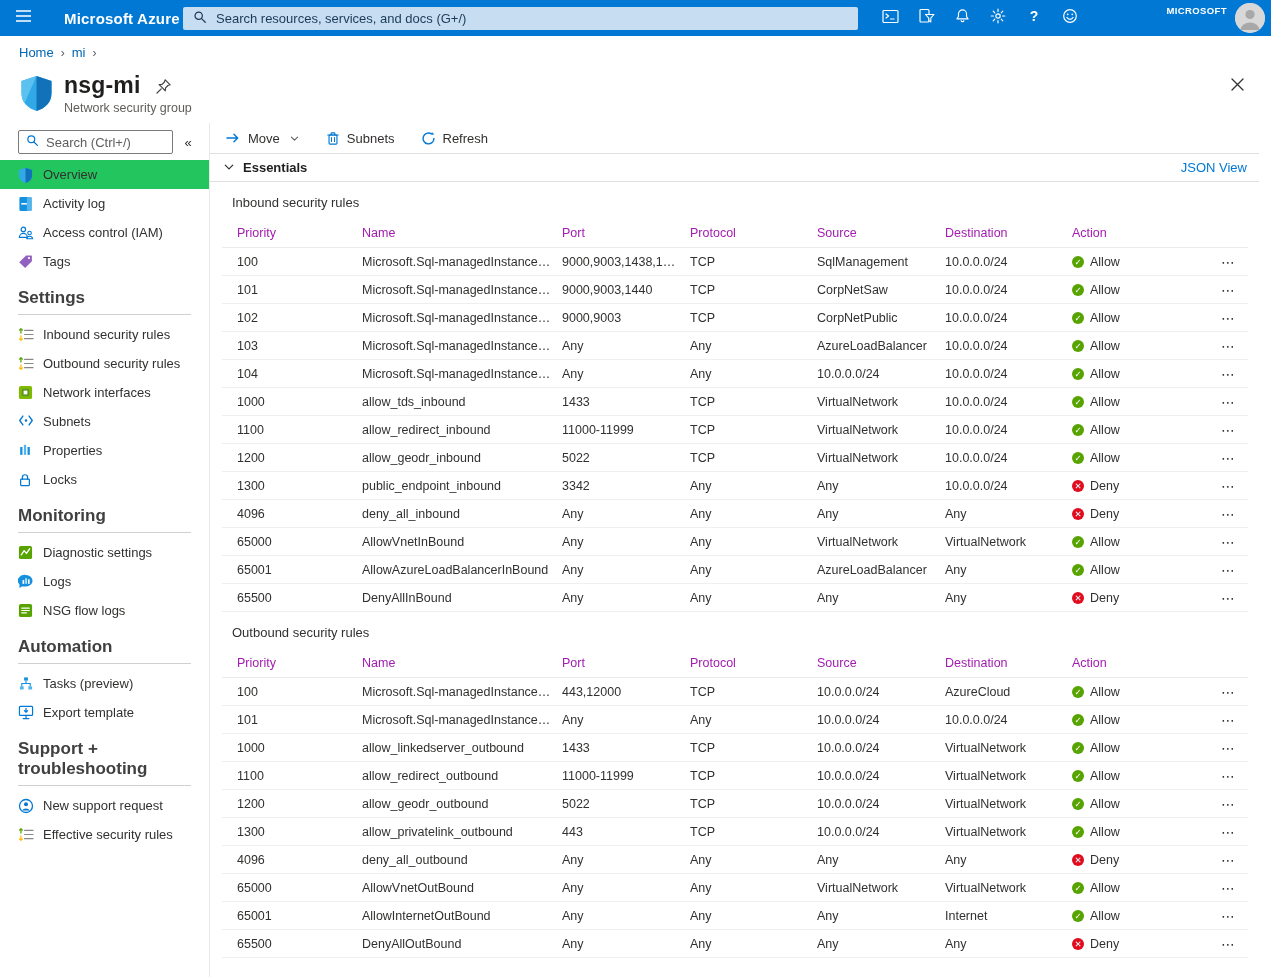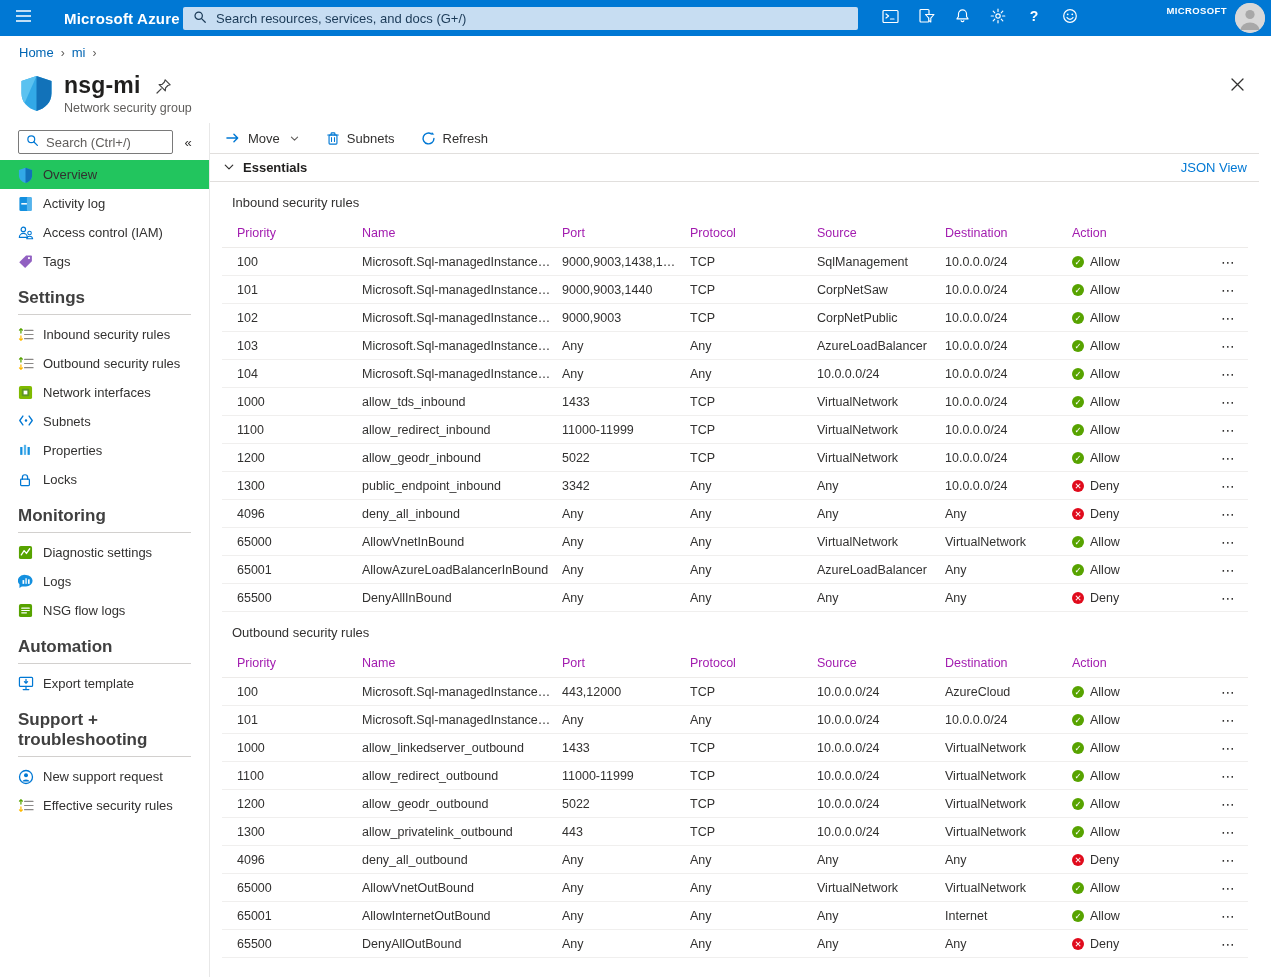--- a/index.html
+++ b/index.html
@@ -313,20 +313,31 @@
                 <rect x="1" y="1" width="14" height="14" rx="2" fill="#57a300"></rect>
                 <path d="M4 5.5h8M4 8h8M4 10.5h5" fill="none" stroke-linecap="round" stroke-linejoin="round" stroke="#fff" stroke-width="1.3"></path>
               </svg>
             </span>
             <span>NSG flow logs</span>
           </div>
           <div class="section-header">Automation</div>
           <div class="section-divider"></div>
           <div class="nav-item">
             <span class="nicon">
+              <svg width="16" height="15" viewBox="0 0 16 16">
+                <rect x="6" y="1.5" width="4" height="3.4" fill="#1490df"></rect>
+                <rect x="1.5" y="11" width="4" height="3.4" fill="#54b4ec"></rect>
+                <rect x="10.5" y="11" width="4" height="3.4" fill="#54b4ec"></rect>
+                <path d="M8 5v3M3.5 11V8h9v3" fill="none" stroke="#1490df" stroke-width="1.2"></path>
+              </svg>
+            </span>
+            <span>Tasks (preview)</span>
+          </div>
+          <div class="nav-item">
+            <span class="nicon">
               <svg width="16" height="15" viewBox="0 0 17 16">
                 <rect x="1.5" y="1.5" width="14" height="9.5" rx="1" fill="none" stroke-linecap="round" stroke-linejoin="round" stroke="#0078d4" stroke-width="1.3"></rect>
                 <path d="M8.5 3.5v4M6.8 6l1.7 1.7L10.2 6" fill="none" stroke-linecap="round" stroke-linejoin="round" stroke="#0078d4" stroke-width="1.3"></path>
                 <path d="M5.5 14.5h6M8.5 11v3.5" fill="none" stroke-linecap="round" stroke-linejoin="round" stroke="#0078d4" stroke-width="1.3"></path>
               </svg>
             </span>
             <span>Export template</span>
           </div>
           <div class="section-header">Support + troubleshooting</div>
           <div class="section-divider"></div>

